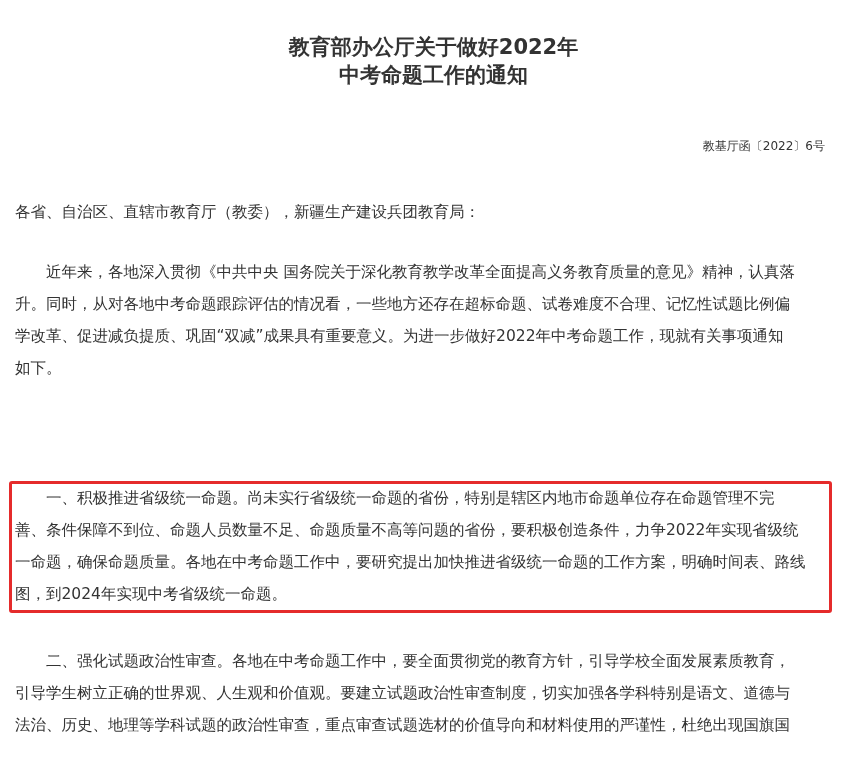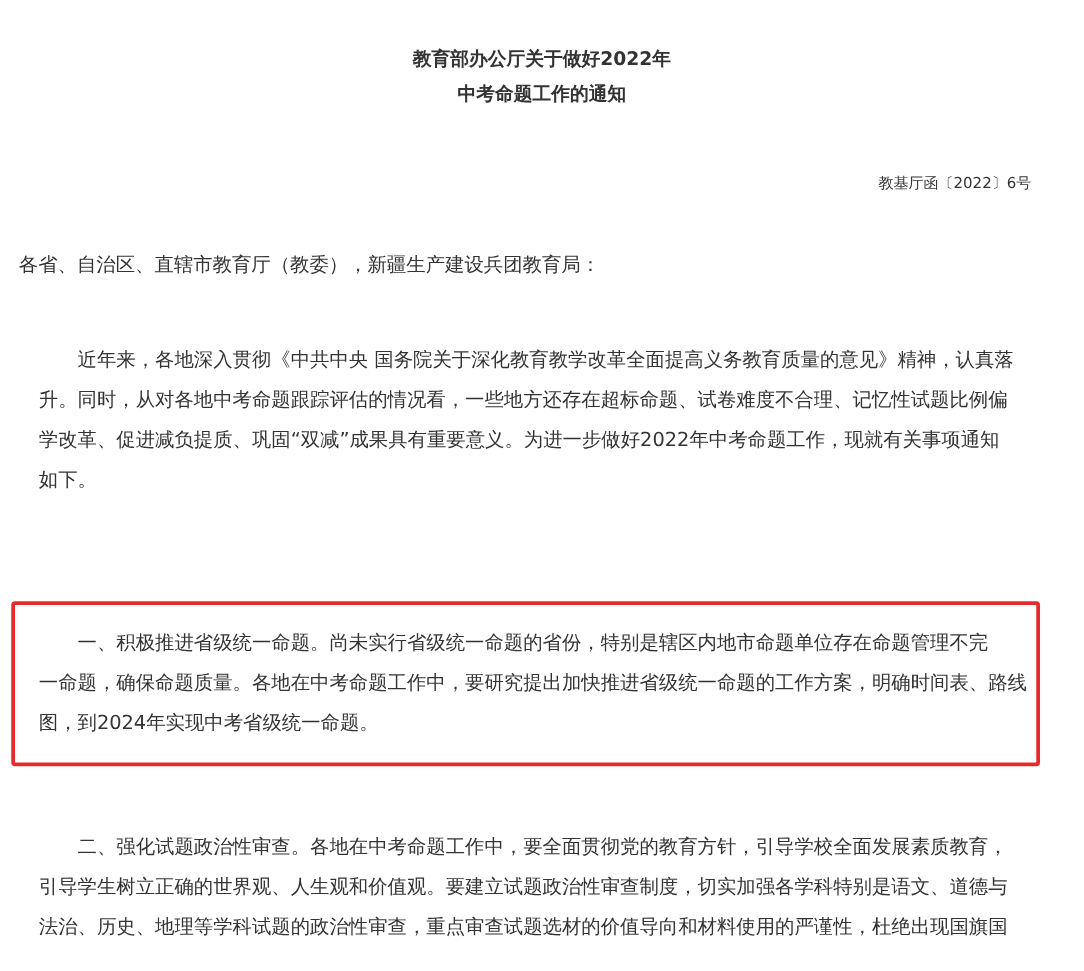--- a/index.html
+++ b/index.html
@@ -3,36 +3,36 @@
 <meta charset="utf-8">
 <style>
   html, body { margin: 0; padding: 0; background: #ffffff; }
   body {
     width: 867px; height: 777px; overflow: hidden; position: relative;
     font-family: "DejaVu Sans", "Liberation Sans", sans-serif;
     color: #333333;
   }
   .title {
     position: absolute; left: 0; width: 867px; top: 33px;
-    text-align: center; font-weight: bold; font-size: 15px; line-height: 28px;
+    text-align: center; font-weight: bold; font-size: 21px; line-height: 28px;
     color: #333333;
   }
   .docno {
     position: absolute; right: 42px; top: 134px;
     font-size: 12px; line-height: 24px;
   }
   .salutation {
     position: absolute; left: 15px; top: 200px;
     font-size: 15.5px; line-height: 24px;
   }
   .para {
     position: absolute; left: 15px; width: 800px;
     font-size: 15.5px; line-height: 32px;
     text-align: justify; text-indent: 31px;
-    margin: 16px;
+    margin: 0;
   }
   .para .ln { display: block; white-space: nowrap; }
   .para .ln.first { text-indent: 31px; }
   .para .ln.rest { text-indent: 0; }
   #p1 { top: 256px; }
   .highlight-box {
     position: absolute; left: 9px; top: 481px; width: 817px; height: 126px;
     border: 3px solid #e52b2b; border-radius: 3px;
   }
   #p2 { top: 482px; }
@@ -54,20 +54,21 @@
   <span class="ln first">近年来，各地深入贯彻《中共中央 国务院关于深化教育教学改革全面提高义务教育质量的意见》精神，认真落</span>
   <span class="ln rest">升。同时，从对各地中考命题跟踪评估的情况看，一些地方还存在超标命题、试卷难度不合理、记忆性试题比例偏</span>
   <span class="ln rest">学改革、促进减负提质、巩固“双减”成果具有重要意义。为进一步做好2022年中考命题工作，现就有关事项通知</span>
   <span class="ln rest">如下。</span>
 </div>
 
 <div class="highlight-box"></div>
 
 <div class="para" id="p2" style="text-indent:0">
   <span class="ln first">一、积极推进省级统一命题。尚未实行省级统一命题的省份，特别是辖区内地市命题单位存在命题管理不完</span>
+  <span class="ln rest">善、条件保障不到位、命题人员数量不足、命题质量不高等问题的省份，要积极创造条件，力争2022年实现省级统</span>
   <span class="ln rest">一命题，确保命题质量。各地在中考命题工作中，要研究提出加快推进省级统一命题的工作方案，明确时间表、路线</span>
   <span class="ln rest">图，到2024年实现中考省级统一命题。</span>
 </div>
 
 <div class="para" id="p3" style="text-indent:0">
   <span class="ln first">二、强化试题政治性审查。各地在中考命题工作中，要全面贯彻党的教育方针，引导学校全面发展素质教育，</span>
   <span class="ln rest">引导学生树立正确的世界观、人生观和价值观。要建立试题政治性审查制度，切实加强各学科特别是语文、道德与</span>
   <span class="ln rest">法治、历史、地理等学科试题的政治性审查，重点审查试题选材的价值导向和材料使用的严谨性，杜绝出现国旗国</span>
 </div>
 

